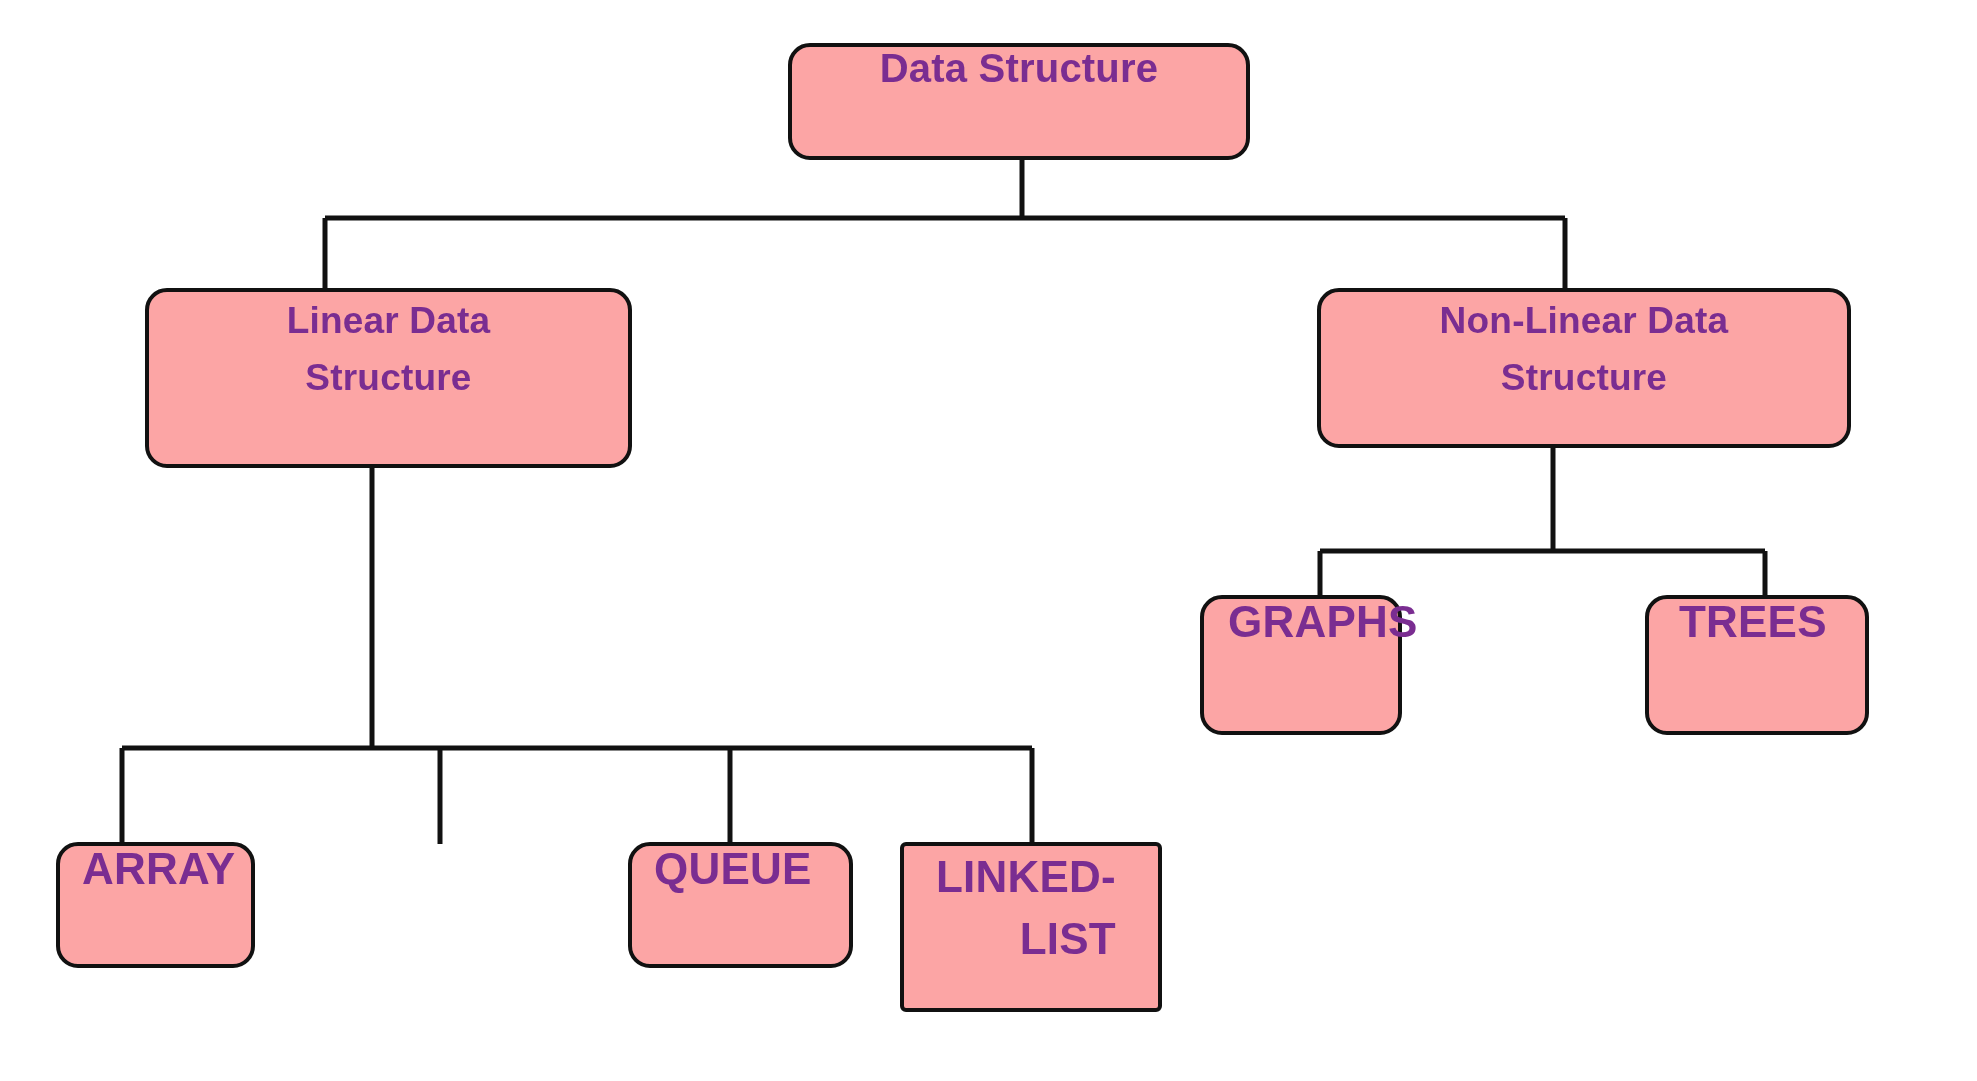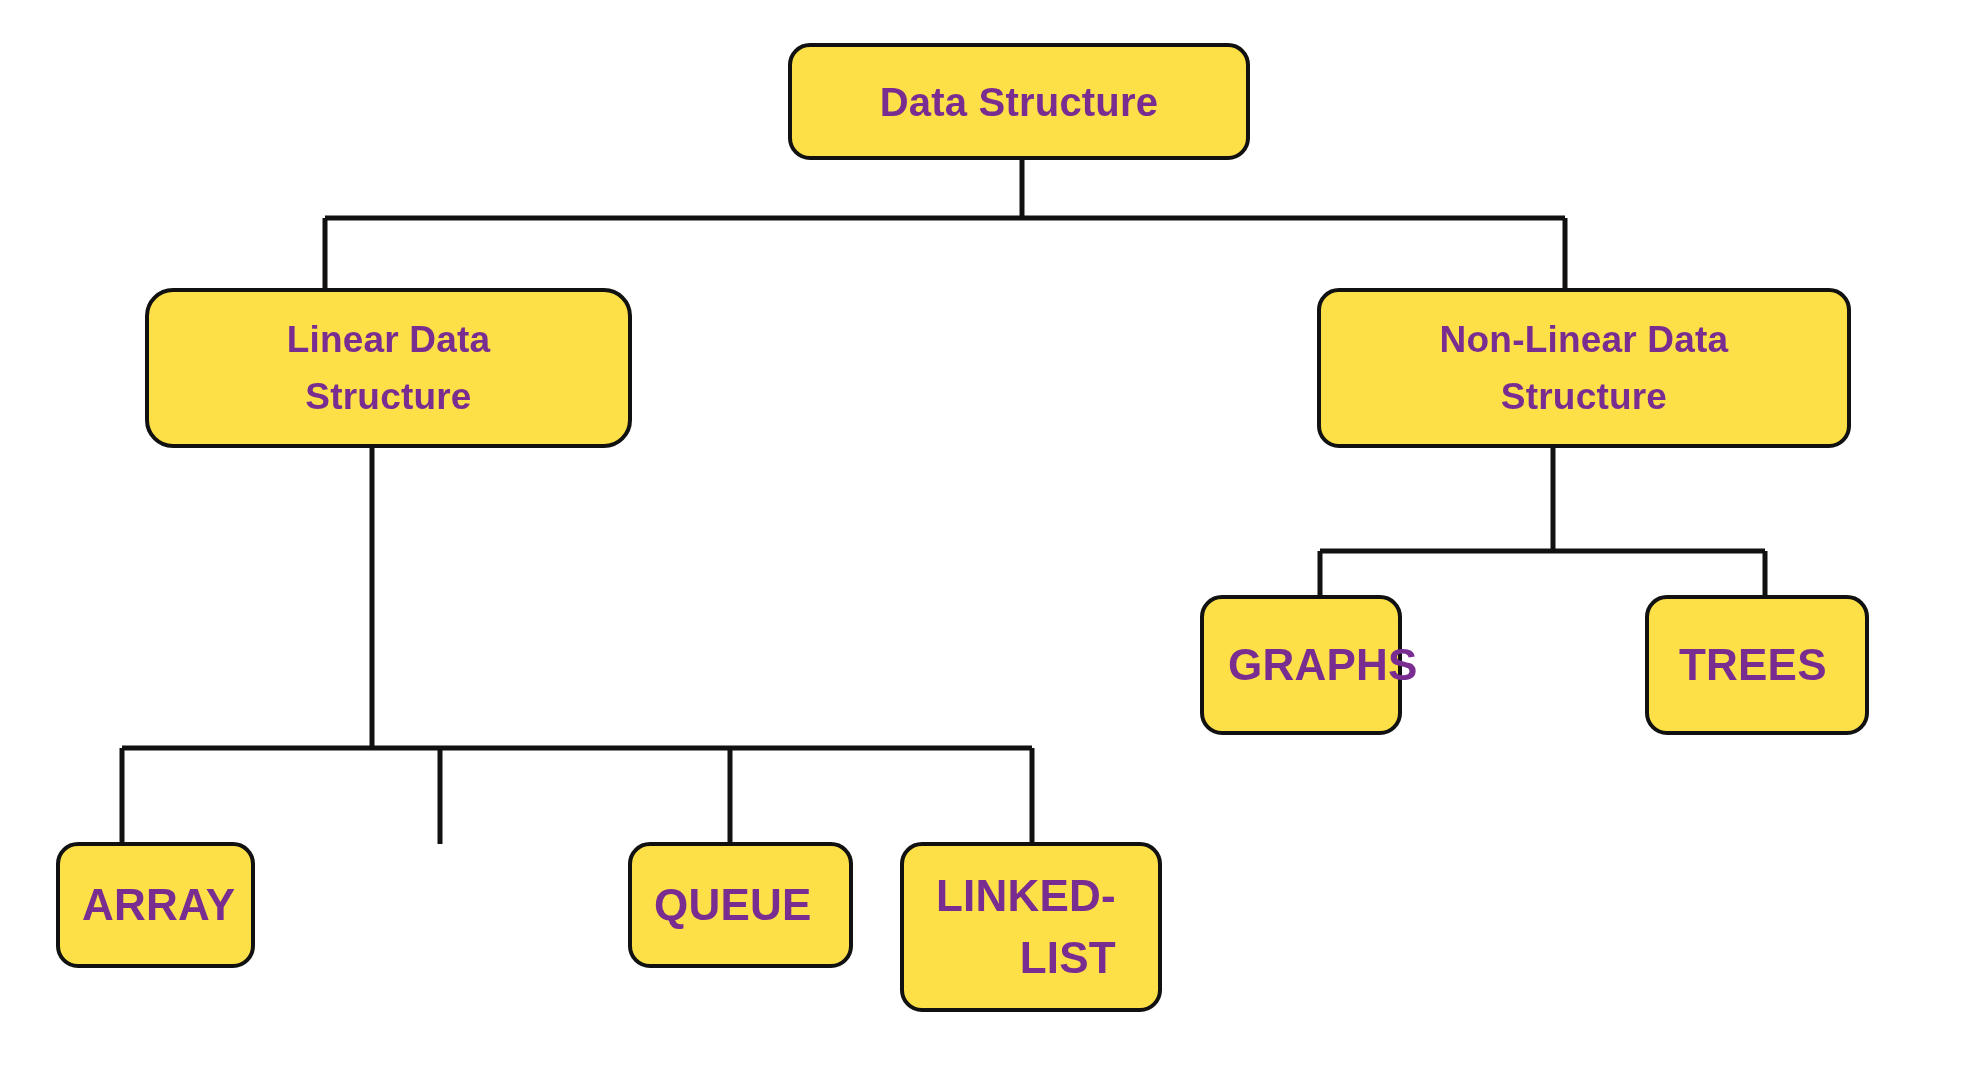--- a/index.html
+++ b/index.html
@@ -22,27 +22,26 @@
     position: absolute;
     left: 0;
     top: 0;
     width: 1977px;
     height: 1081px;
     pointer-events: none;
   }
   .node {
     position: absolute;
     box-sizing: border-box;
-    background: #fde047;
+    background: #fca5a5;
     border: 4px solid #111111;
     border-radius: 22px;
     display: flex;
     flex-direction: column;
     align-items: center;
-    justify-content: center;
     z-index: 2;
   }
   .node-label {
     color: #7a2d91;
     font-weight: bold;
     text-align: center;
     line-height: 1.05;
     letter-spacing: 0.2px;
     white-space: pre;
   }
@@ -53,22 +52,21 @@
     width: 462px;
     height: 117px;
   }
   #node-root .node-label { font-size: 40px; }
 
   
   #node-linear {
     left: 145px;
     top: 288px;
     width: 487px;
-    height: 160px;
-    border-radius: 28px;
+    height: 180px;
   }
   #node-nonlinear {
     left: 1317px;
     top: 288px;
     width: 534px;
     height: 160px;
   }
   #node-linear .node-label,
   #node-nonlinear .node-label {
     font-size: 37px;
@@ -104,20 +102,21 @@
   #node-array  { left: 56px;  width: 199px; padding-left: 22px; }
   #node-stack  { left: 338px; width: 225px; padding-left: 26px; }
   #node-queue  { left: 628px; width: 225px; padding-left: 22px; }
   #node-linkedlist {
     left: 900px;
     top: 842px;
     width: 262px;
     height: 170px;
     align-items: flex-start;
     padding-left: 32px;
+    border-radius: 6px;
   }
   .leaf .node-label,
   #node-linkedlist .node-label { font-size: 44px; }
   #node-linkedlist .node-label {
     text-align: right;
     line-height: 1.4;
   }
 </style>
 </head>
 <body>

